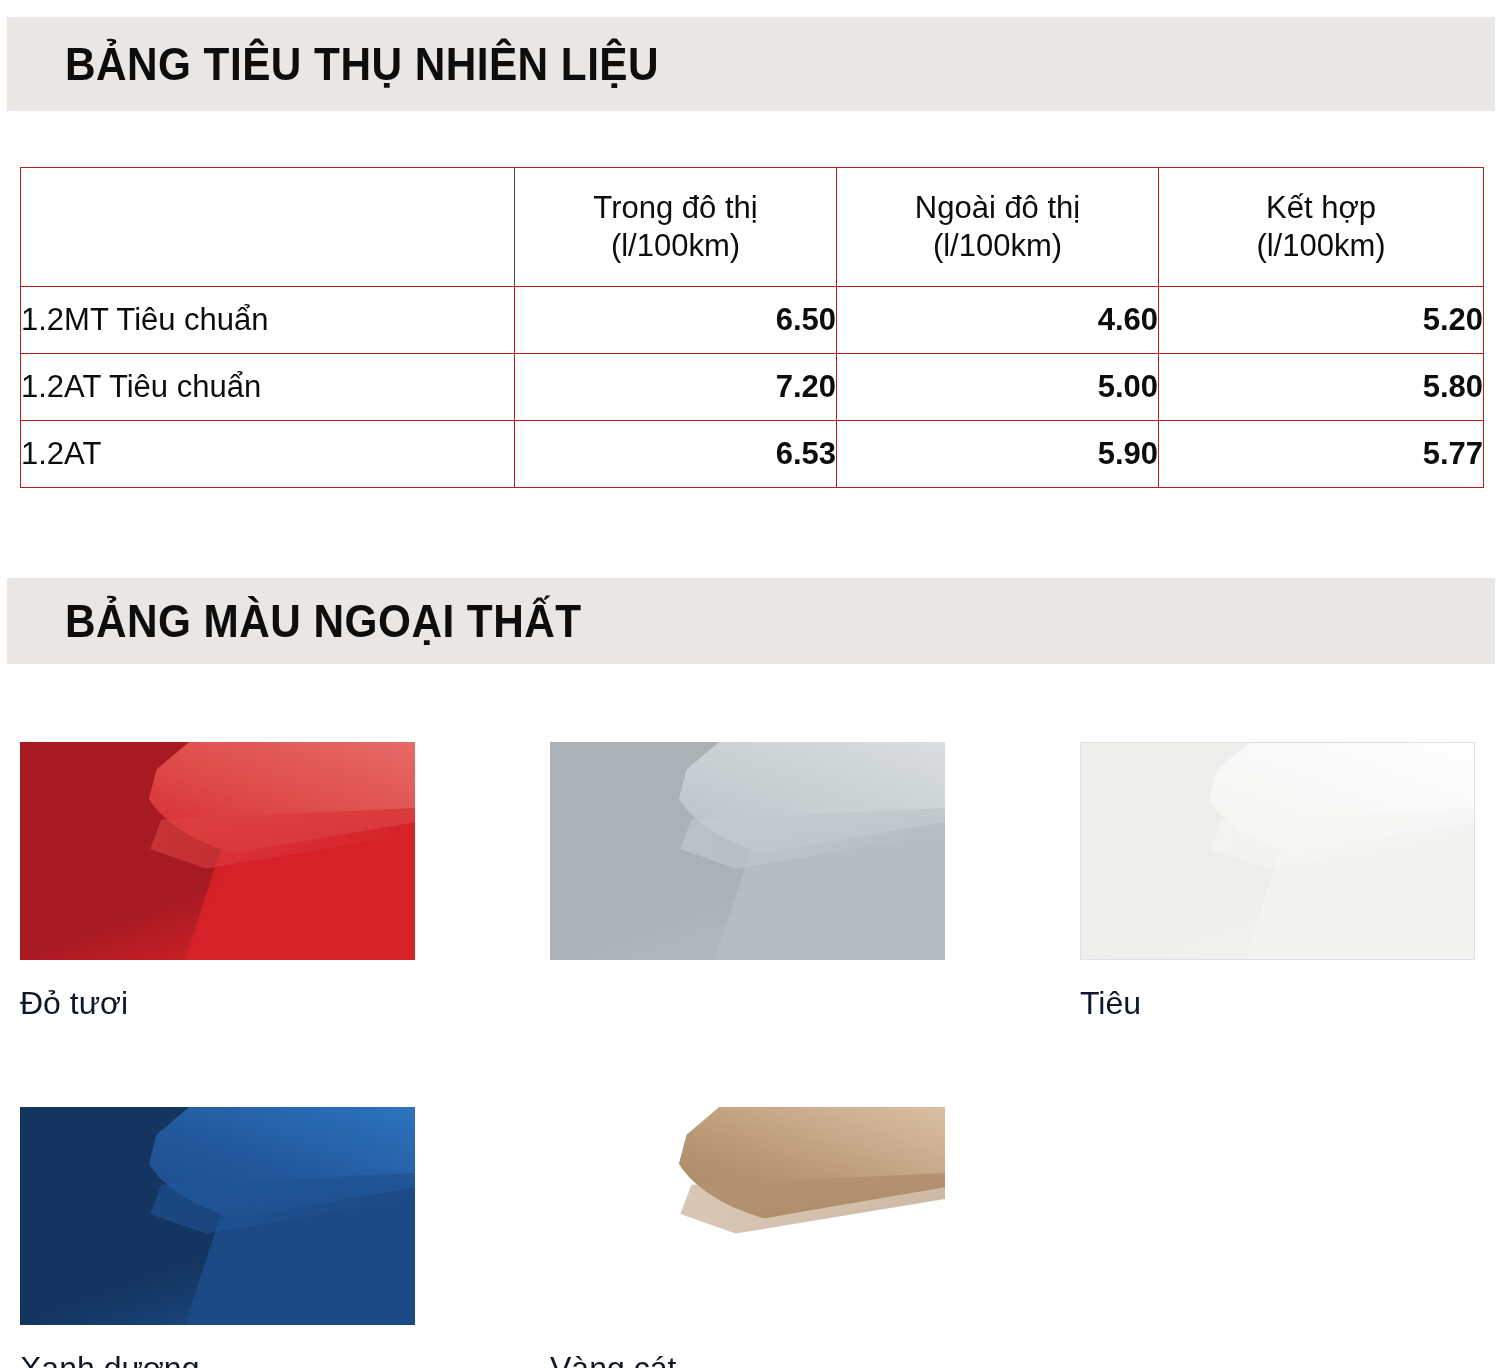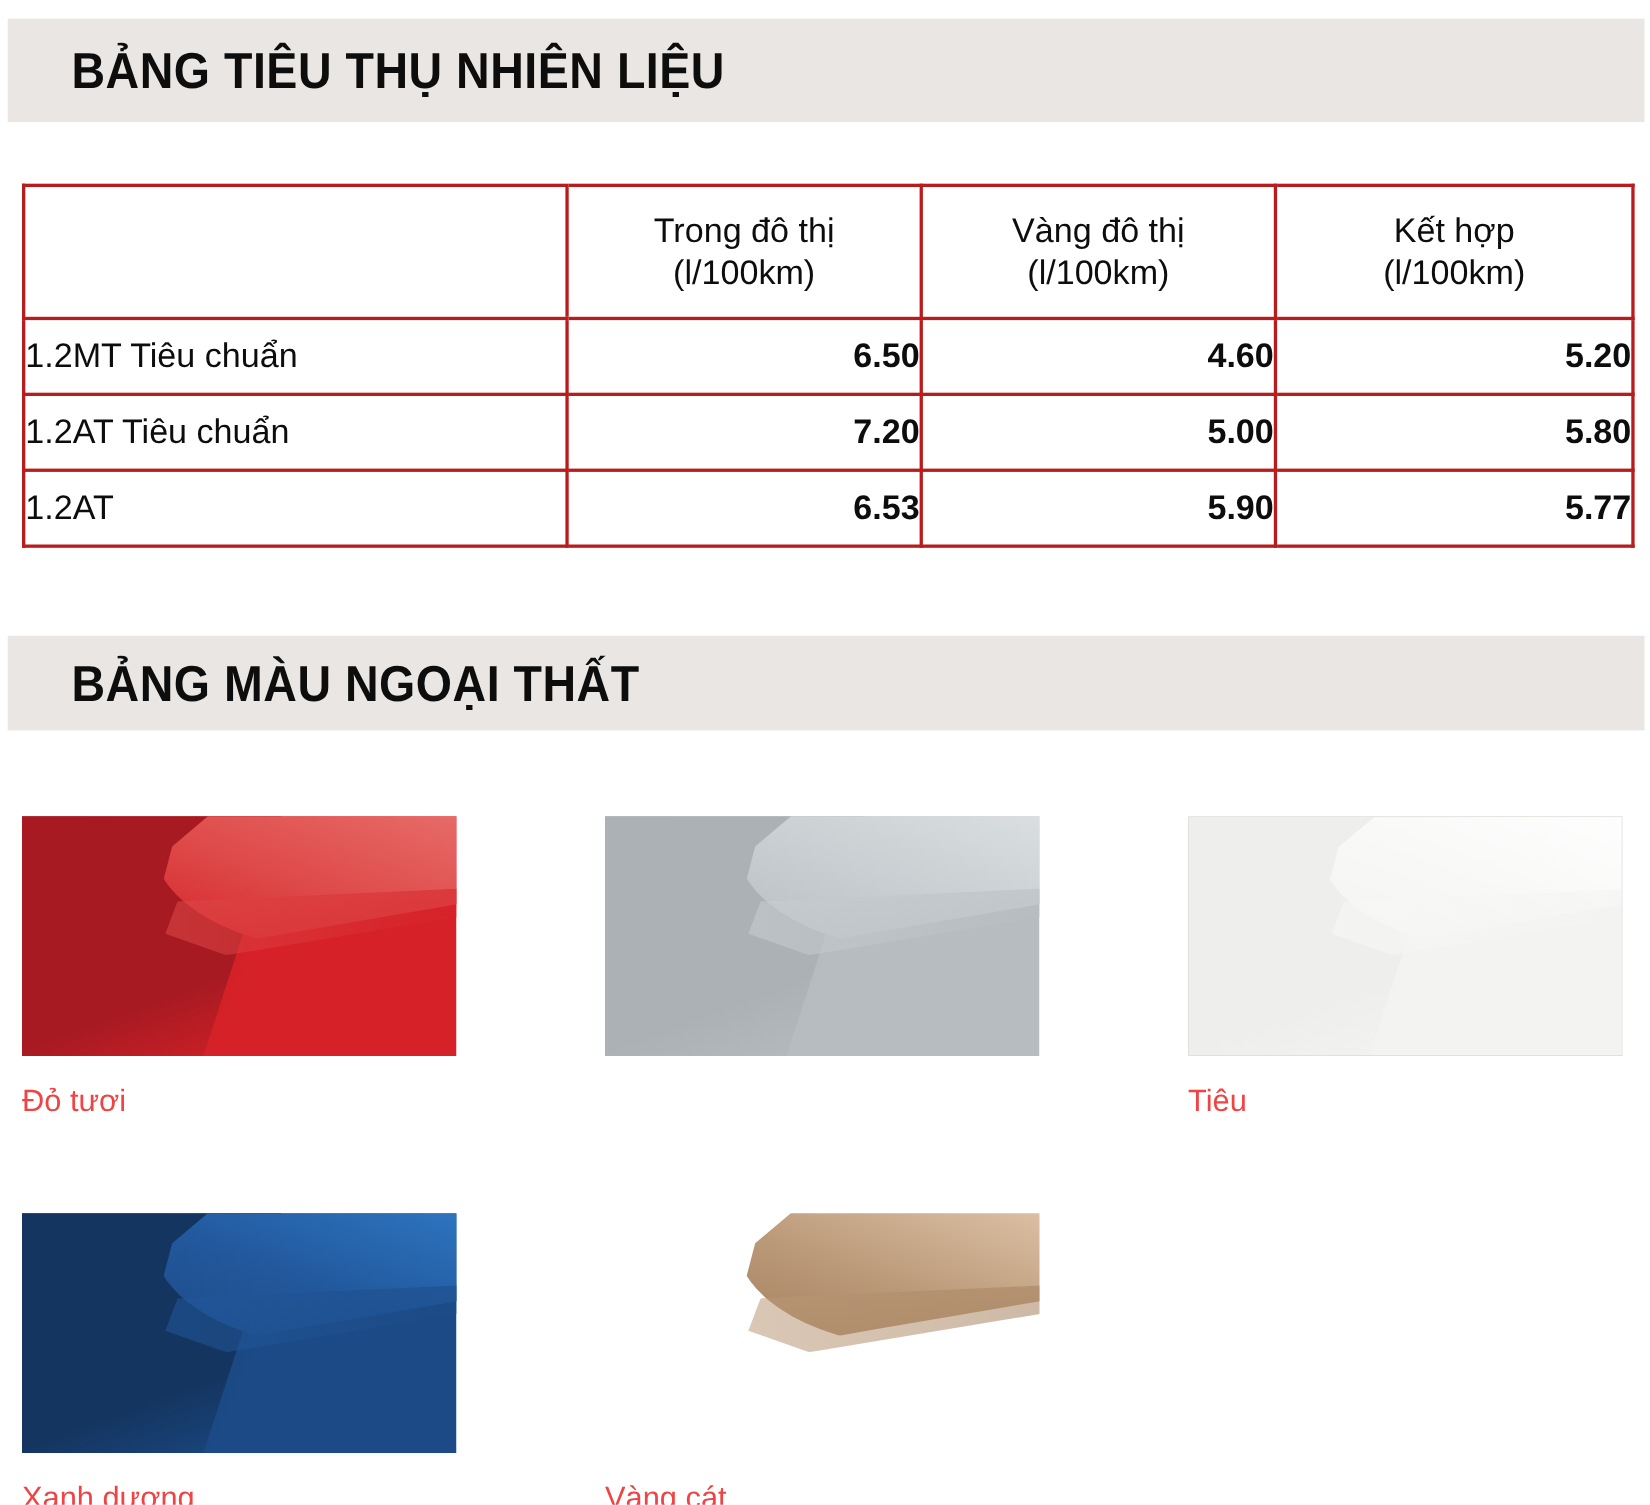--- a/index.html
+++ b/index.html
@@ -48,21 +48,21 @@
     top: 167px;
     width: 1463px;
   }
   table.fuel-table {
     width: 100%;
     border-collapse: collapse;
     table-layout: fixed;
   }
   table.fuel-table th,
   table.fuel-table td {
-    border: 3px solid #b91c1c;
+    border: 1px solid #b91c1c;
     padding: 0;
     vertical-align: middle;
     font-size: 31px;
     font-weight: normal;
     color: #0d0d0d;
   }
   table.fuel-table col.c1 { width: 494px; }
   table.fuel-table col.c2 { width: 322px; }
   table.fuel-table col.c3 { width: 322px; }
   table.fuel-table col.c4 { width: 325px; }
@@ -138,22 +138,22 @@
     top: 30%;
     width: 70%;
     height: 28%;
     clip-path: polygon(4% 20%, 100% 0%, 100% 40%, 20% 100%, 0% 68%);
     opacity: .55;
   }
   .swatch.bordered { border: 1px solid #e0e0e0; }
 
   .swatch-label {
     margin-top: 26px;
-    font-size: 28px;
-    color: #ef4444;
+    font-size: 32px;
+    color: #0f172a;
     line-height: 1.1;
     white-space: nowrap;
   }
 </style>
 </head>
 <body>
 
 <div class="section-band" id="band-fuel">
   <div class="section-band-title">BẢNG TIÊU THỤ NHIÊN LIỆU</div>
 </div>
@@ -170,21 +170,21 @@
       <tr>
         <th class="blank-head">
           <span class="hdr-line"></span>
           <span class="hdr-line"></span>
         </th>
         <th>
           <span class="hdr-line">Trong đô thị</span>
           <span class="hdr-line">(l/100km)</span>
         </th>
         <th>
-          <span class="hdr-line">Vàng đô thị</span>
+          <span class="hdr-line">Ngoài đô thị</span>
           <span class="hdr-line">(l/100km)</span>
         </th>
         <th>
           <span class="hdr-line">Kết hợp</span>
           <span class="hdr-line">(l/100km)</span>
         </th>
       </tr>
     </thead>
     <tbody>
       <tr>

